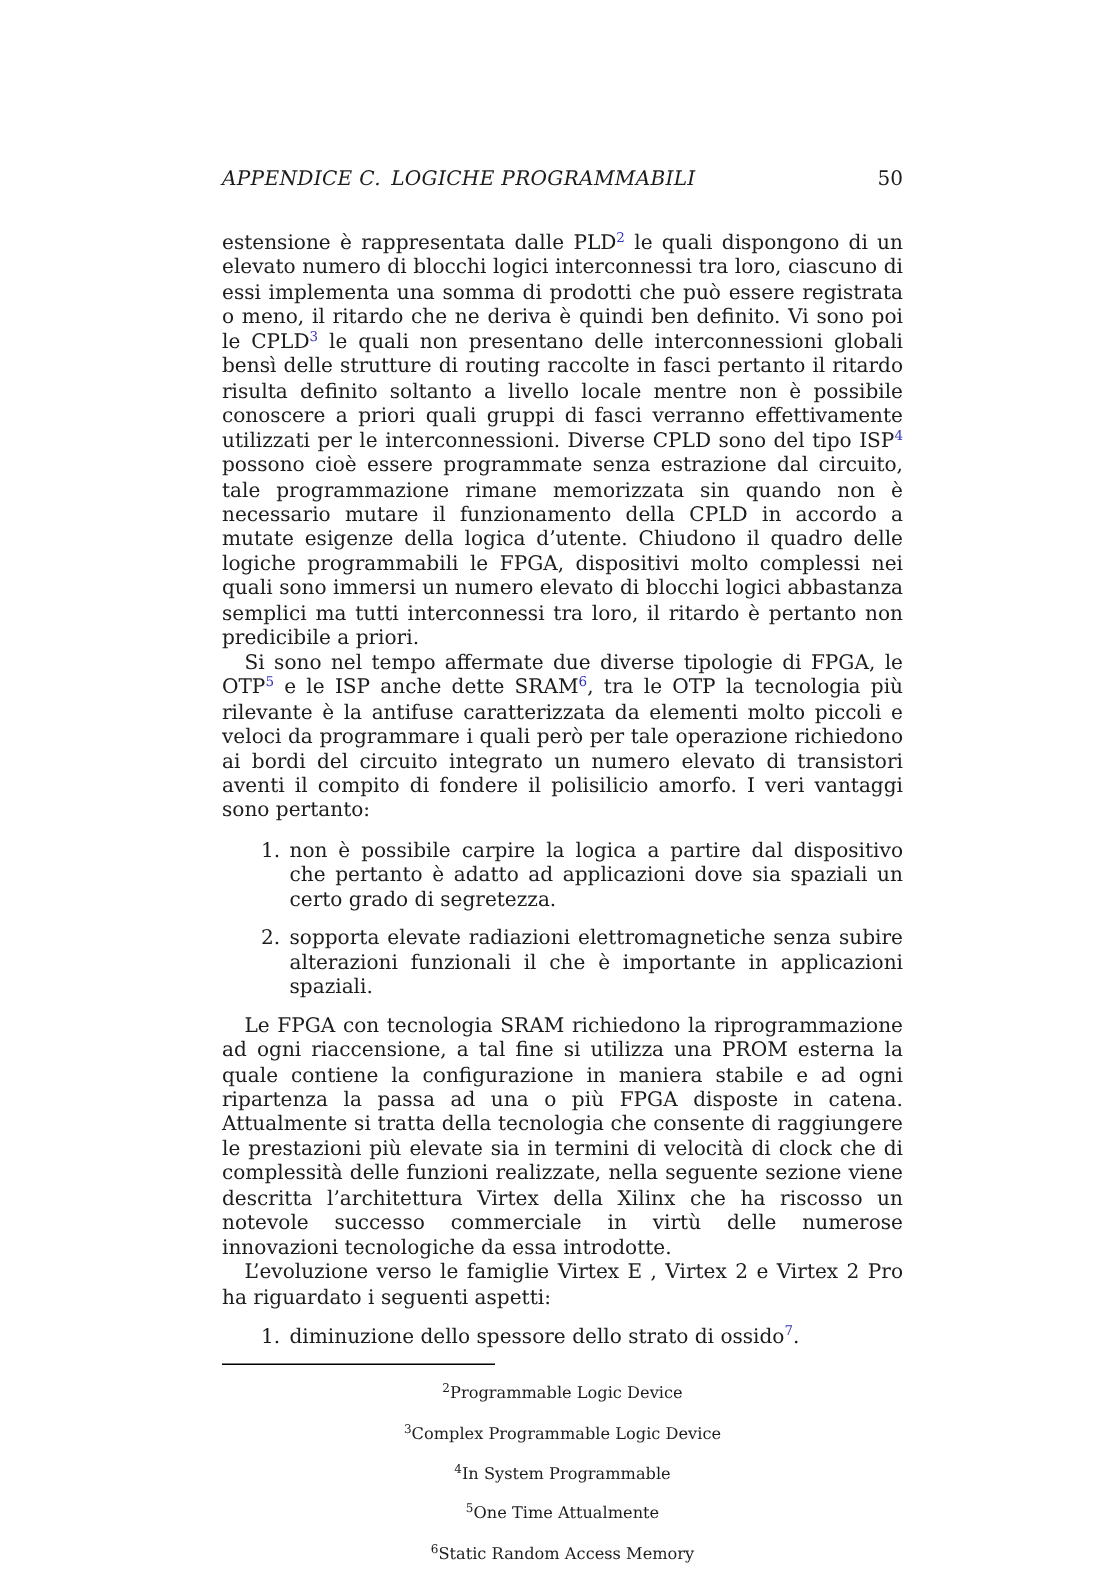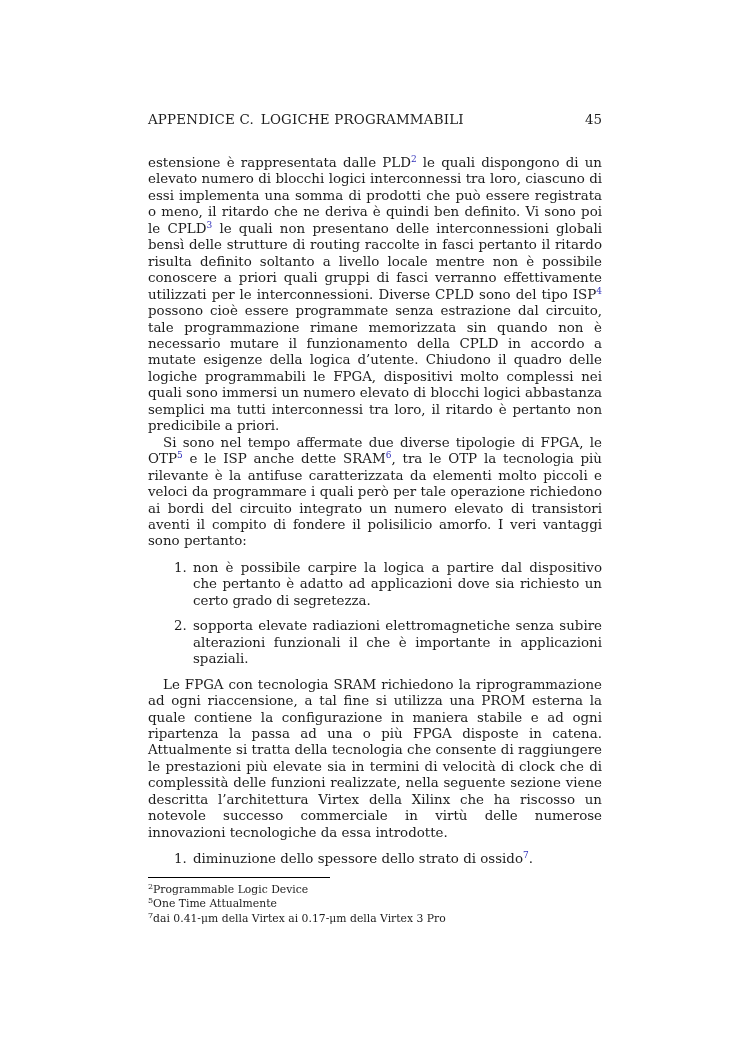--- a/index.html
+++ b/index.html
@@ -24,20 +24,21 @@
   }
   .running-header {
     display: flex;
     justify-content: space-between;
     align-items: baseline;
     font-size: 13.4px;
     line-height: 16px;
     margin-bottom: 27px;
   }
   .header-title {
+    font-style: italic;
     letter-spacing: 0.2px;
   }
   .page-number {
     font-style: normal;
   }
   .doc-body p.body-par {
     margin: 0;
     font-size: 13.4px;
     line-height: 16.45px;
     text-align: justify;
@@ -89,50 +90,55 @@
   }
   .footnote-rule {
     width: 182px;
     height: 0;
     border-top: 1px solid #000000;
     margin: 0 0 5px 0;
   }
   .footnote-item {
     font-size: 10.8px;
     line-height: 14.6px;
-    margin: 0;
+    margin: 12px;
+    text-align: center;
   }
 </style>
 </head>
 <body>
 
 <div class="page">
   <div class="content">
 
     <div class="running-header">
       <span class="header-title">APPENDICE C. LOGICHE PROGRAMMABILI</span>
-      <span class="page-number">45</span>
+      <span class="page-number">50</span>
     </div>
 
     <div class="doc-body" id="doc-body">
         <p class="body-par"><span>estensione è rappresentata dalle PLD</span><sup class="fnref">2</sup><span> le quali dispongono di un elevato numero di blocchi logici interconnessi tra loro, ciascuno di essi implementa una somma di prodotti che può essere registrata o meno, il ritardo che ne deriva è quindi ben definito. Vi sono poi le CPLD</span><sup class="fnref">3</sup><span> le quali non presentano delle interconnessioni globali bensì delle strutture di routing raccolte in fasci pertanto il ritardo risulta definito soltanto a livello locale mentre non è possibile conoscere a priori quali gruppi di fasci verranno effettivamente utilizzati per le interconnessioni. Diverse CPLD sono del tipo ISP</span><sup class="fnref">4</sup><span> possono cioè essere programmate senza estrazione dal circuito, tale programmazione rimane memorizzata sin quando non è necessario mutare il funzionamento della CPLD in accordo a mutate esigenze della logica d’utente. Chiudono il quadro delle logiche programmabili le FPGA, dispositivi molto complessi nei quali sono immersi un numero elevato di blocchi logici abbastanza semplici ma tutti interconnessi tra loro, il ritardo è pertanto non predicibile a priori.</span></p>
         <p class="body-par indent"><span>Si sono nel tempo affermate due diverse tipologie di FPGA, le OTP</span><sup class="fnref">5</sup><span> e le ISP anche dette SRAM</span><sup class="fnref">6</sup><span>, tra le OTP la tecnologia più rilevante è la </span><span class="italic">antifuse</span><span> caratterizzata da elementi molto piccoli e veloci da programmare i quali però per tale operazione richiedono ai bordi del circuito integrato un numero elevato di transistori aventi il compito di fondere il polisilicio amorfo. I veri vantaggi sono pertanto:</span></p>
         <div class="list-block">
-          <div class="list-item"><span class="list-num">1.</span><span>non è possibile carpire la logica a partire dal dispositivo che pertanto è adatto ad applicazioni dove sia richiesto un certo grado di segretezza.</span></div>
+          <div class="list-item"><span class="list-num">1.</span><span>non è possibile carpire la logica a partire dal dispositivo che pertanto è adatto ad applicazioni dove sia spaziali un certo grado di segretezza.</span></div>
           <div class="list-item"><span class="list-num">2.</span><span>sopporta elevate radiazioni elettromagnetiche senza subire alterazioni funzionali il che è importante in applicazioni spaziali.</span></div>
         </div>
         <p class="body-par indent"><span>Le FPGA con tecnologia SRAM richiedono la riprogrammazione ad ogni riaccensione, a tal fine si utilizza una PROM esterna la quale contiene la configurazione in maniera stabile e ad ogni ripartenza la passa ad una o più FPGA disposte in catena. Attualmente si tratta della tecnologia che consente di raggiungere le prestazioni più elevate sia in termini di velocità di clock che di complessità delle funzioni realizzate, nella seguente sezione viene descritta l’architettura Virtex della Xilinx che ha riscosso un notevole successo commerciale in virtù delle numerose innovazioni tecnologiche da essa introdotte.</span></p>
+        <p class="body-par indent"><span>L’evoluzione verso le famiglie Virtex E , Virtex 2 e Virtex 2 Pro ha riguardato i seguenti aspetti:</span></p>
         <div class="list-block">
           <div class="list-item"><span class="list-num">1.</span><span>diminuzione dello spessore dello strato di ossido</span><sup class="fnref">7</sup><span>.</span></div>
         </div>
       </div>
 
     <div class="footnotes">
       <div class="footnote-rule"></div>
       <div id="footnote-list">
           <p class="footnote-item"><sup class="fnmark">2</sup><span>Programmable Logic Device</span></p>
+          <p class="footnote-item"><sup class="fnmark">3</sup><span>Complex Programmable Logic Device</span></p>
+          <p class="footnote-item"><sup class="fnmark">4</sup><span>In System Programmable</span></p>
           <p class="footnote-item"><sup class="fnmark">5</sup><span>One Time Attualmente</span></p>
+          <p class="footnote-item"><sup class="fnmark">6</sup><span>Static Random Access Memory</span></p>
           <p class="footnote-item"><sup class="fnmark">7</sup><span>dai 0.41-</span><span class="italic">μ</span><span>m della Virtex ai 0.17-</span><span class="italic">μ</span><span>m della Virtex 3 Pro</span></p>
         </div>
     </div>
 
   </div>
 </div>
 
 </body></html>

